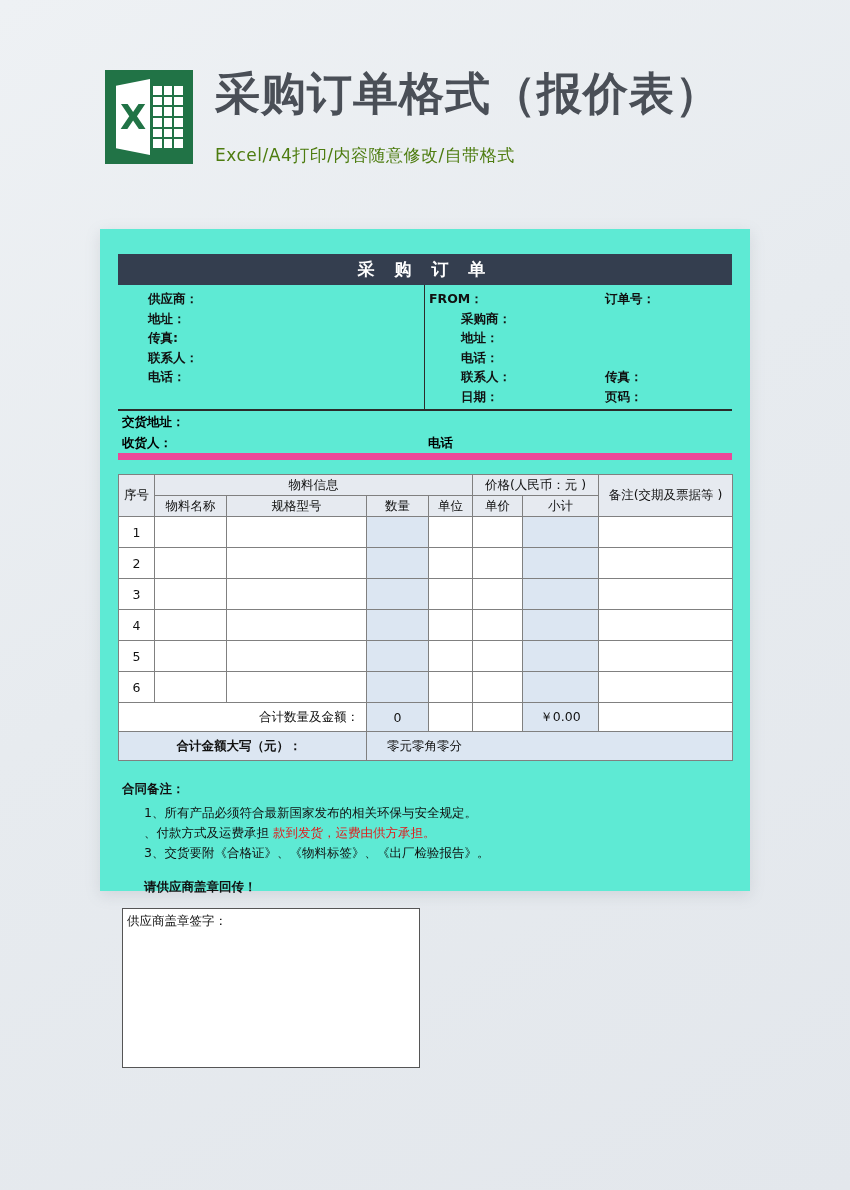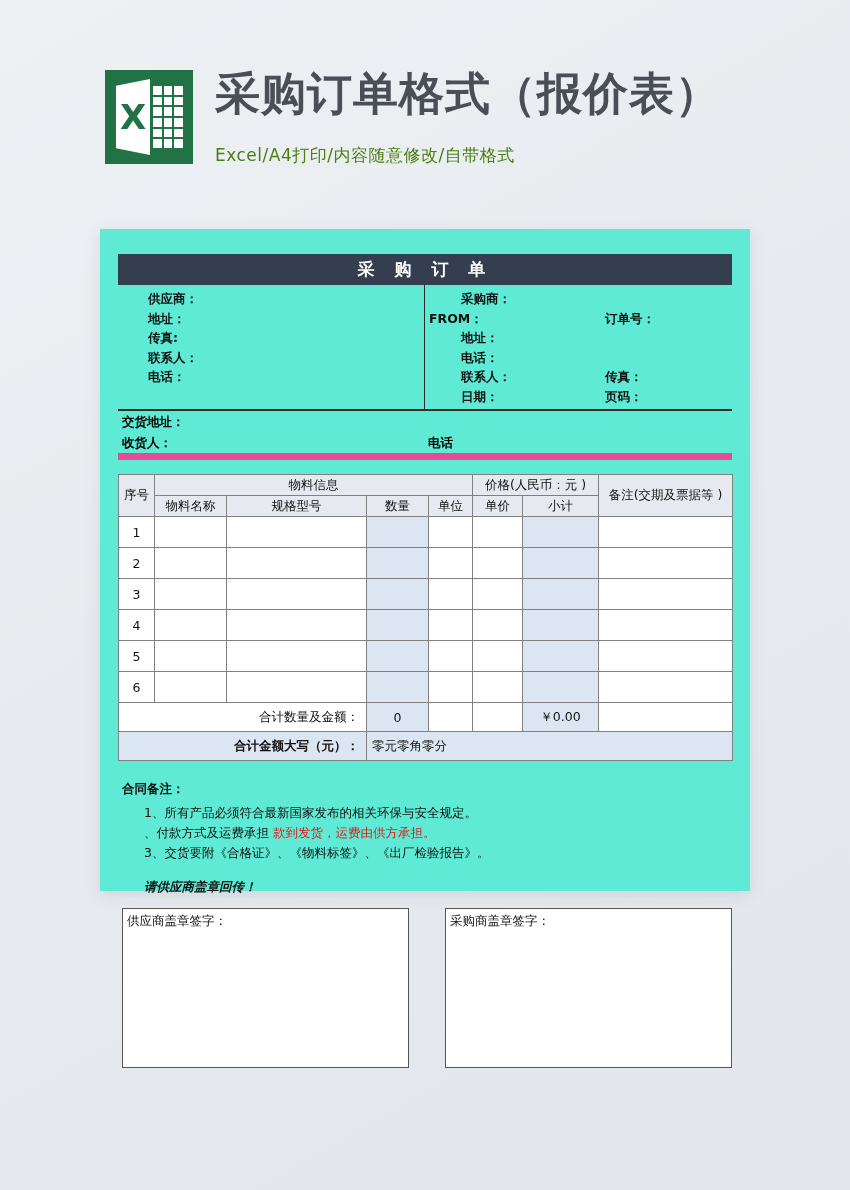--- a/index.html
+++ b/index.html
@@ -190,28 +190,27 @@
   .items tfoot td.val {
     background: #dce6f2;
     font-weight: normal;
   }
   .items tfoot td.plain { background: #ffffff; }
   .items tfoot tr.cap td {
     background: #dce6f2;
     border-left-color: #808080;
   }
   .items tfoot tr.cap td.lbl2 {
-    text-align: right;
     padding-right: 7px;
     font-weight: bold;
     background: #dce6f2;
   }
   .items tfoot tr.cap td.txt {
     text-align: left;
-    padding-left: 5px;
+    padding-left: 20px;
     font-weight: normal;
     background: #dce6f2;
   }
 
   
   .notes { margin-top: 20px; padding-left: 4px; }
   .notes-title {
     font-size: 12.5px;
     font-weight: bold;
     color: #111;
@@ -224,21 +223,20 @@
     line-height: 20px;
     white-space: nowrap;
   }
   .note-item .hl { color: #e01b1b; }
   .notes-call {
     font-size: 12.5px;
     font-weight: bold;
     color: #111;
     padding-left: 22px;
     margin-top: 16px;
-    font-style: italic;
   }
 
   
   .signs {
     margin-top: 12px;
     display: flex;
     gap: 36px;
     padding-left: 4px;
   }
   .sign-box {
@@ -304,25 +302,25 @@
         <div class="pline">
           <span class="ind">联系人：</span>
         </div>
         <div class="pline">
           <span class="ind">电话：</span>
         </div>
       </div>
 
       <div class="party-col right">
         <div class="pline">
-          <span class="ind">采购商：</span>
-        </div>
-        <div class="pline">
           <span class="lead">FROM：</span>
           <span class="at-right">订单号：</span>
+        </div>
+        <div class="pline">
+          <span class="ind">采购商：</span>
         </div>
         <div class="pline">
           <span class="ind">地址：</span>
         </div>
         <div class="pline">
           <span class="ind">电话：</span>
         </div>
         <div class="pline">
           <span class="ind">联系人：</span>
           <span class="at-right">传真：</span>
@@ -459,17 +457,16 @@
         <span class="hl">款到发货，运费由供方承担。</span>
       </div>
       <div class="note-item">
         <span>3、交货要附《合格证》、《物料标签》、《出厂检验报告》。</span>
       </div>
       <div class="notes-call">请供应商盖章回传！</div>
     </div>
 
     <div class="signs">
       <div class="sign-box">供应商盖章签字：</div>
-      <div class="sign-box">采购商盖章签字：</div>
     </div>
 
   </div>
 </div>
 
 </body></html>

